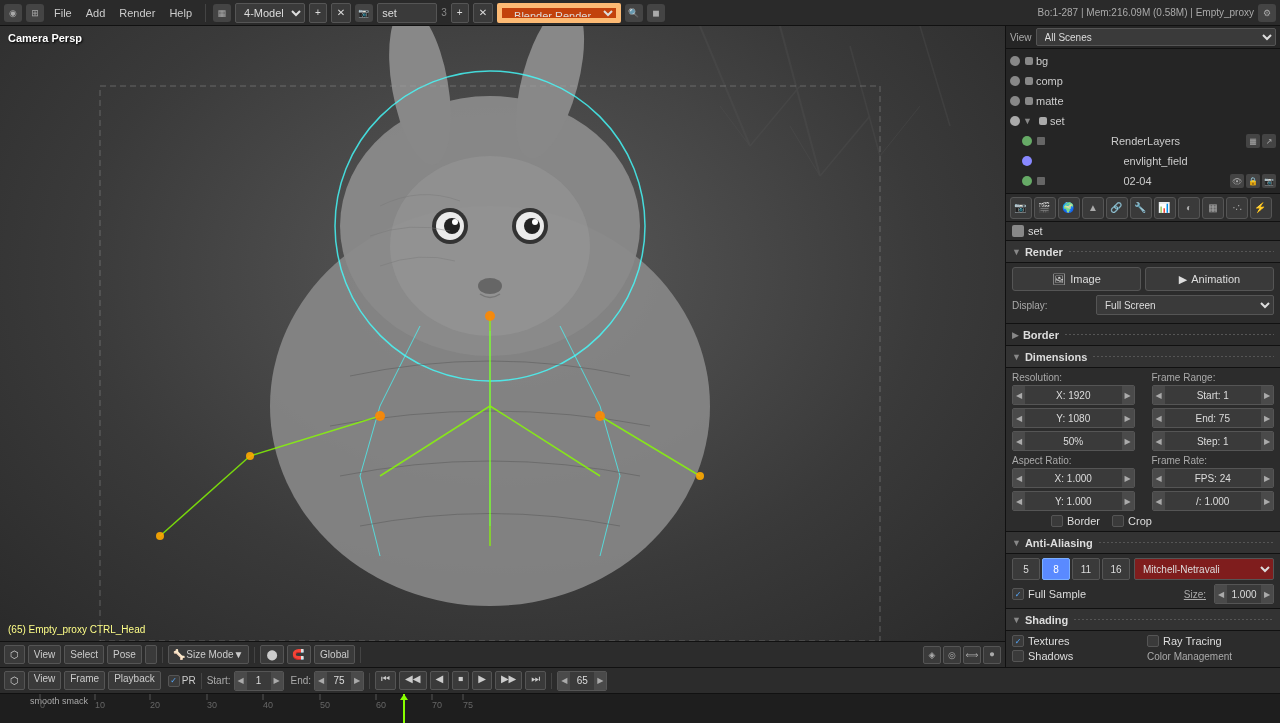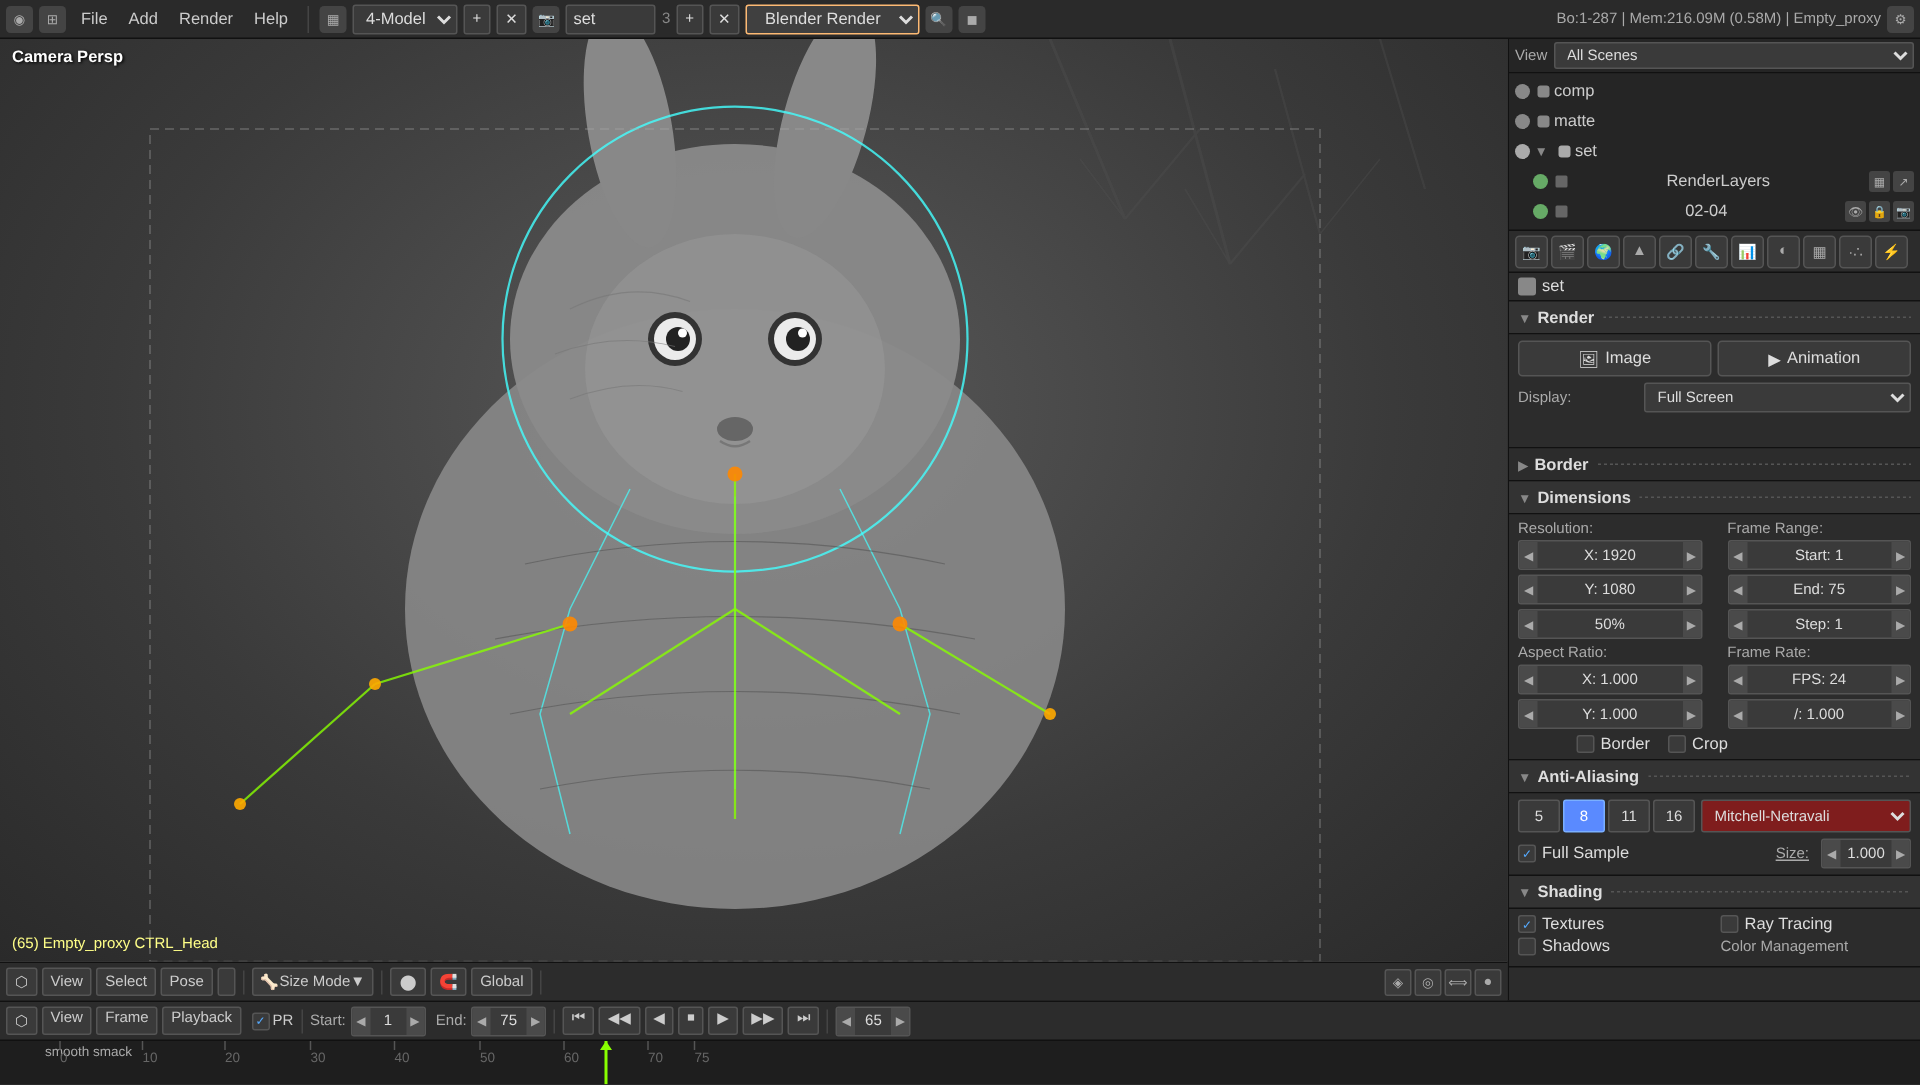--- a/index.html
+++ b/index.html
@@ -46,22 +46,22 @@
     .top-bar-mode-select {
       background: #3a3a3a;
       border: 1px solid #555;
       color: #ddd;
       padding: 1px 4px;
       border-radius: 2px;
       font-size: 11px;
       height: 20px;
     }
     .top-bar-engine {
-      background: #404040;
-      border: 1px solid #fdba74;
+      background: #c2410c;
+      border: 5px solid #fdba74;
       color: #ddd;
       padding: 1px 8px;
       border-radius: 2px;
       font-size: 11px;
       height: 20px;
     }
     .top-bar-info {
       margin-left: auto;
       color: #aaa;
       font-size: 10px;
@@ -279,21 +279,21 @@
       cursor: pointer;
       display: flex; align-items: center; justify-content: center;
       gap: 4px;
       font-size: 11px;
     }
 
     
     .prop-row {
       display: flex;
       align-items: center;
-      margin-bottom: 19px;
+      margin-bottom: 4px;
       gap: 4px;
     }
     .prop-label {
       color: #aaa;
       font-size: 10px;
       width: 80px;
       flex-shrink: 0;
     }
     .prop-select {
       flex: 1;
@@ -615,20 +615,25 @@
       <span class="view-label">View</span>
       <select class="view-select">
         <option>All Scenes</option>
       </select>
     </div>
 
     <div class="scene-tree">
       <div class="scene-item">
         <div class="scene-dot"></div>
         <div class="scene-dot" style="width:8px;height:8px;border-radius:2px;background:#888;margin-left:2px;"></div>
+        <span class="scene-name">bg</span>
+      </div>
+      <div class="scene-item">
+        <div class="scene-dot"></div>
+        <div class="scene-dot" style="width:8px;height:8px;border-radius:2px;background:#888;margin-left:2px;"></div>
         <span class="scene-name">comp</span>
       </div>
       <div class="scene-item">
         <div class="scene-dot"></div>
         <div class="scene-dot" style="width:8px;height:8px;border-radius:2px;background:#888;margin-left:2px;"></div>
         <span class="scene-name">matte</span>
       </div>
       <div class="scene-item">
         <div class="scene-dot active"></div>
         <span class="scene-expand">▼</span>
@@ -636,20 +641,24 @@
         <span class="scene-name">set</span>
       </div>
       <div class="scene-item scene-indent">
         <div class="scene-dot" style="background:#6a6;"></div>
         <div style="width:8px;height:8px;background:#666;border-radius:1px;margin-left:2px;"></div>
         <span class="scene-name">RenderLayers</span>
         <div class="scene-icons">
           <div class="scene-icon">▦</div>
           <div class="scene-icon">↗</div>
         </div>
+      </div>
+      <div class="scene-item scene-indent">
+        <div class="scene-dot" style="background:#88f;"></div>
+        <span class="scene-name">envlight_field</span>
       </div>
       <div class="scene-item scene-indent">
         <div class="scene-dot" style="background:#6a6;"></div>
         <div style="width:8px;height:8px;background:#666;border-radius:1px;margin-left:2px;"></div>
         <span class="scene-name">02-04</span>
         <div class="scene-icons">
           <div class="scene-icon">👁</div>
           <div class="scene-icon">🔒</div>
           <div class="scene-icon">📷</div>
         </div>

